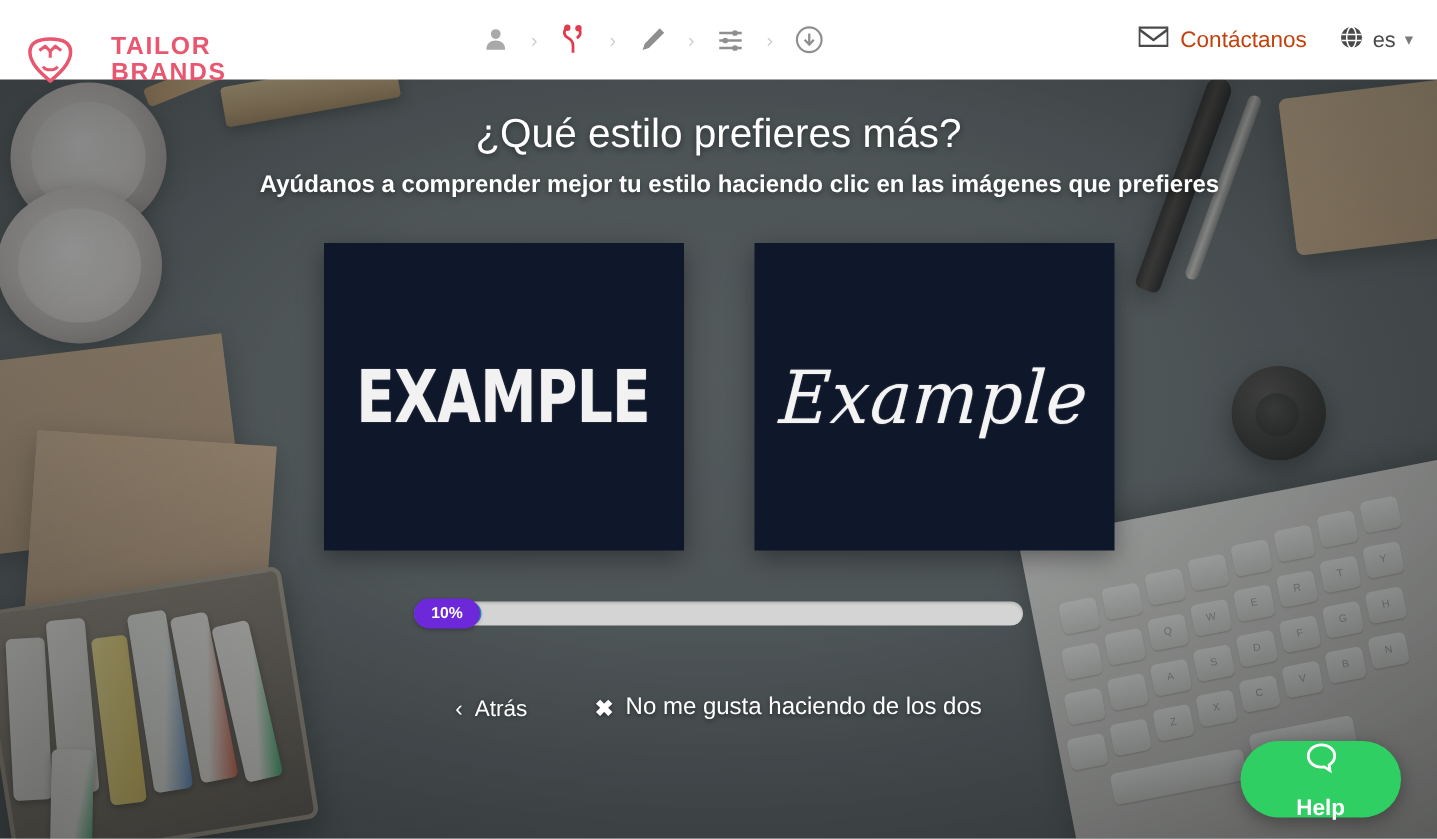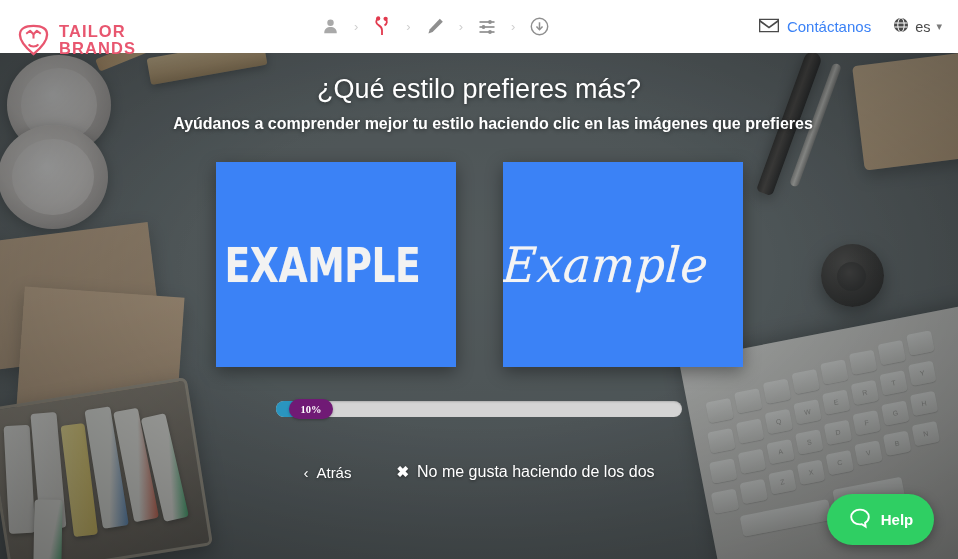--- a/index.html
+++ b/index.html
@@ -134,32 +134,32 @@
   
   .bg-dark { position:absolute; inset:0; background: rgba(60,66,68,.42); }
 
   
   .header {
     position:absolute; left:0; top:0; width:958px; height:53px;
     background:#ffffff;
     display:flex; align-items:center;
     z-index: 20;
   }
-  .logo { display:flex; align-items:center; margin-left:17px; gap:9px;margin-top:27px; }
+  .logo { display:flex; align-items:center; margin-left:17px; gap:24px;margin-top:27px; }
   .logo-mark { width:33px; height:32px; display:block; }
   .logo-text { line-height:1.02; }
   .logo-text div { color:#e8566f; font-size:16.5px; font-weight:bold; letter-spacing:1.1px; }
   .logo-text div.b { font-weight:bold; letter-spacing:1.1px; }
 
   .steps { position:absolute; left:315px; top:0; height:53px; display:flex; align-items:center; gap:0; }
   .step-icon { width:30px; height:30px; display:flex; align-items:center; justify-content:center; }
   .step-sep { color:#cfcfcf; font-size:13px; margin:0 9px; }
 
   .header-right { position:absolute; right:16px; top:0; height:53px; display:flex; align-items:center; gap:22px; }
-  .contact { display:flex; align-items:center; gap:8px; color:#3b82f6; font-size:15px; }
+  .contact { display:flex; align-items:center; gap:8px; color:#c2410c; font-size:15px; }
   .lang { display:flex; align-items:center; gap:6px; color:#4a4a4a; font-size:14.5px; }
   .chev { font-size:11px; color:#7a7a7a; }
 
   
   .main { position:absolute; inset:0; z-index:10; padding-top:53px; }
   .title {
     text-align:center; margin-top:21px;
     color:#ffffff; font-size:27px; font-weight:normal;
     text-shadow: 0 1px 4px rgba(0,0,0,.45);
   }
@@ -169,22 +169,22 @@
     text-shadow: 0 1px 4px rgba(0,0,0,.45);
     margin-left: 28px;
   }
 
   .cards {
     display:flex; justify-content:center; gap:47px;
     margin-top:29px;
   }
   .card {
     width:240px; height:205px;
-    background:#3b82f6;
-    display:flex; align-items:center; justify-content:flex-start;
+    background:#0f172a;
+    display:flex; align-items:center; justify-content:center;
     box-shadow: 0 5px 16px rgba(0,0,0,.38);
     cursor:pointer;
     overflow:hidden;
   }
   .sample-block {
     color:#f2f2f2;
     font-family: "DejaVu Sans", sans-serif;
     font-weight:bold;
     font-size:41px;
     letter-spacing:-0.5px;
@@ -210,27 +210,26 @@
   .progress-track {
     position:absolute; left:0; top:0; width:406px; height:16px;
     background:#d4d4d4; border-radius:8px;
     box-shadow: inset 0 1px 2px rgba(0,0,0,.18);
   }
   .progress-fill {
     position:absolute; left:0; top:0; height:16px;
     background:#2a95bf; border-radius:8px;
   }
   .progress-badge {
-    position:absolute; left:13px; top:-2px;
+    position:absolute; left:0; top:-2px;
     height:20px; min-width:44px;
-    background:#701a75; border-radius:10px;
+    background:#6d28d9; border-radius:10px;
     color:#ffffff; font-size:10.5px; font-weight:bold;
     display:flex; align-items:center; justify-content:center;
     box-shadow: 0 1px 3px rgba(0,0,0,.28);
-    font-family: Liberation Serif, serif;
   }
 
   
   .controls {
     margin-top:46px;
     display:flex; justify-content:center; align-items:center; gap:45px;
     color:#ffffff;
   }
   .ctl { display:flex; align-items:center; gap:8px; cursor:pointer; text-shadow:0 1px 3px rgba(0,0,0,.45); }
   .ctl-back { font-size:15px; }
@@ -241,20 +240,21 @@
   .help {
     position:absolute; right:24px; bottom:14px;
     width:107px; height:51px;
     background:#2fcf63;
     border-radius:26px;
     display:flex; align-items:center; justify-content:center; gap:9px;
     color:#ffffff; font-size:15px; font-weight:bold;
     box-shadow: 0 3px 12px rgba(0,0,0,.35);
     cursor:pointer;
     z-index:30;
+    flex-direction:column;
   }
 </style>
 </head>
 <body>
 
 <div id="app">
 
   <div class="bg">
     <div class="bg-base"></div>
     <div class="brush"></div>

